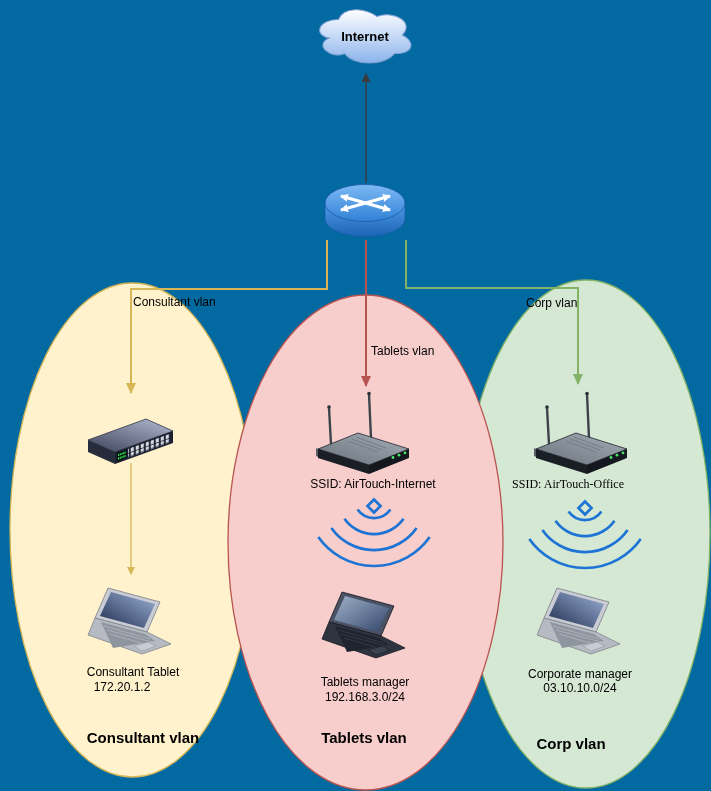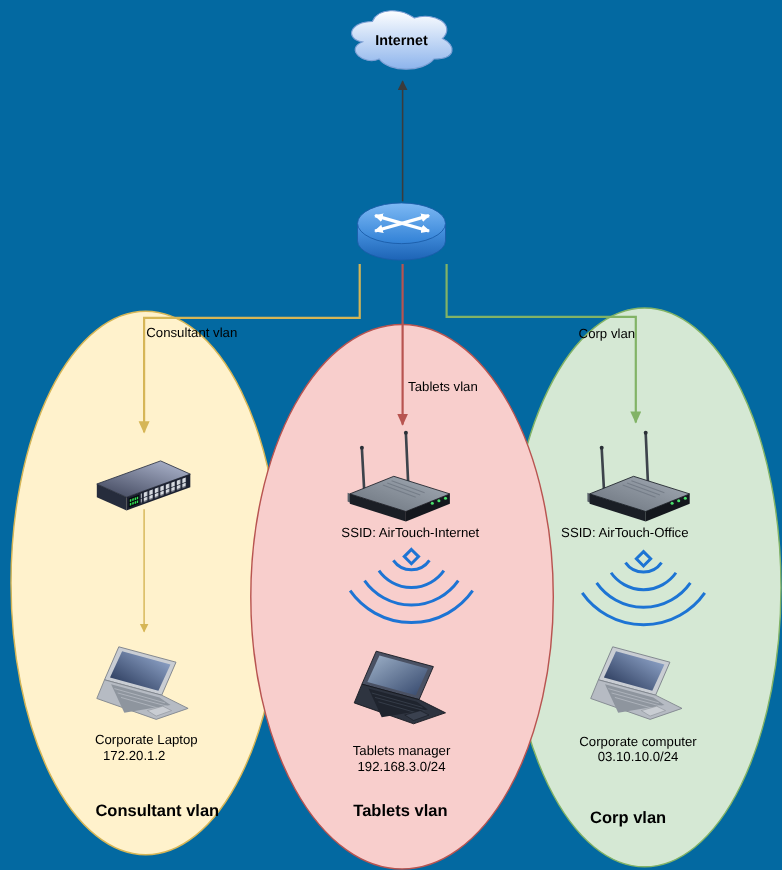--- a/index.html
+++ b/index.html
@@ -196,28 +196,28 @@
 </svg>
 
 <div class="lbl center cloudlbl" style="left:365px;top:30px;">Internet</div>
 
 
 <div class="lbl" style="left:133px;top:295px;">Consultant vlan</div>
 <div class="lbl" style="left:371px;top:344px;">Tablets vlan</div>
 <div class="lbl" style="left:526px;top:296px;">Corp vlan</div>
 
 <div class="lbl center" style="left:373px;top:477px;">SSID: AirTouch-Internet</div>
-<div class="lbl center" style="left:568px;top:477px;">SSID: AirTouch-Office</div>
-
-<div class="lbl center" style="left:133px;top:665px;">Corporate Laptop</div>
+<div class="lbl center" style="left:568px;top:477px;font-family:Liberation Serif, serif;">SSID: AirTouch-Office</div>
+
+<div class="lbl center" style="left:133px;top:665px;">Consultant Tablet</div>
 <div class="lbl center" style="left:122px;top:680px;">172.20.1.2</div>
 
 <div class="lbl center" style="left:365px;top:675px;">Tablets manager</div>
 <div class="lbl center" style="left:365px;top:690px;">192.168.3.0/24</div>
 
-<div class="lbl center" style="left:580px;top:667px;">Corporate computer</div>
+<div class="lbl center" style="left:580px;top:667px;">Corporate manager</div>
 <div class="lbl center" style="left:580px;top:681px;">03.10.10.0/24</div>
 
 <div class="lbl center vtitle" style="left:143px;top:731px;">Consultant vlan</div>
 <div class="lbl center vtitle" style="left:364px;top:731px;">Tablets vlan</div>
 <div class="lbl center vtitle" style="left:571px;top:737px;">Corp vlan</div>
 
 </div>
 
 </body></html>

